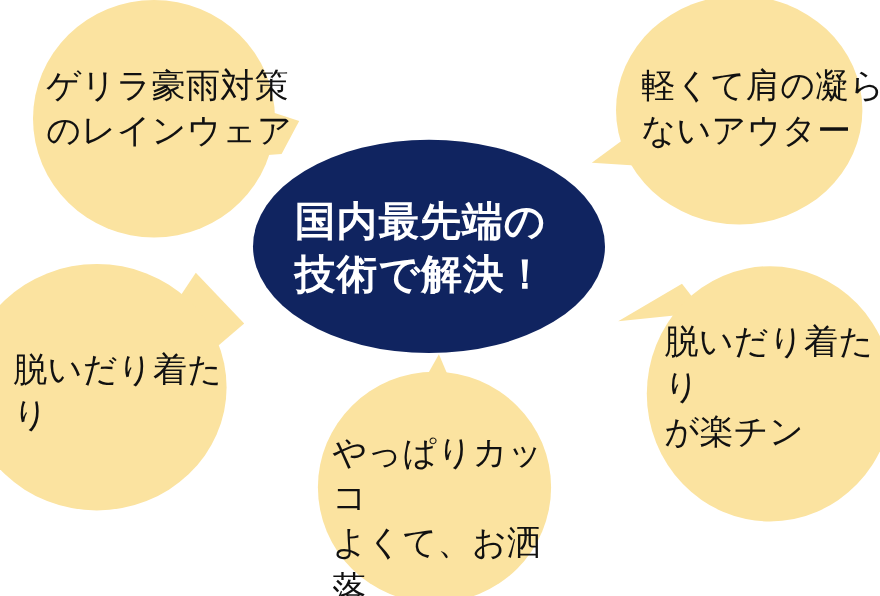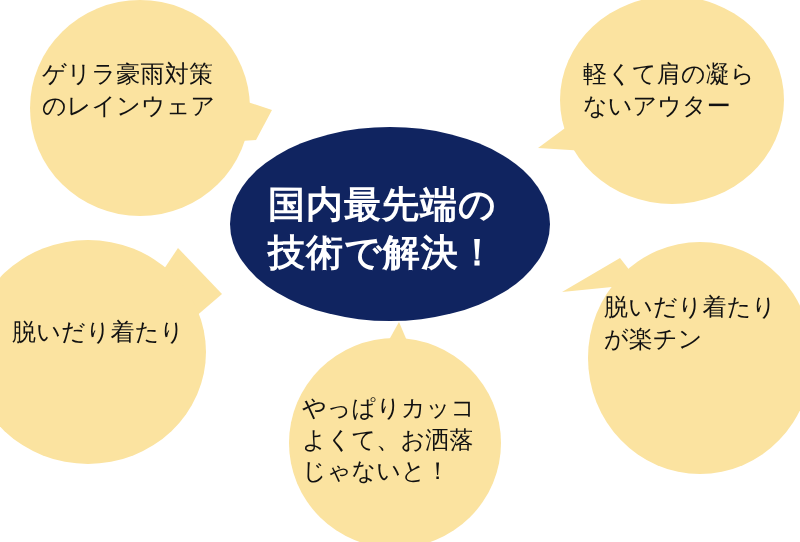--- a/index.html
+++ b/index.html
@@ -23,30 +23,30 @@
     left: 0;
     top: 0;
     width: 800px;
     height: 542px;
     display: block;
   }
   .bubble-text {
     position: absolute;
     color: #111111;
     font-family: "Liberation Sans", "DejaVu Sans", sans-serif;
-    font-size: 24px;
+    font-size: 31px;
     line-height: 1.32;
     letter-spacing: 0.2px;
     white-space: pre-line;
     pointer-events: none;
   }
   .center-text {
     position: absolute;
     color: #ffffff;
-    font-family: Liberation Sans, sans-serif;
+    font-family: Liberation Mono, monospace;
     font-weight: 700;
     font-size: 37px;
     line-height: 1.30;
     letter-spacing: 1px;
     white-space: pre-line;
     text-align: left;
     pointer-events: none;
   }
   
   #text-topleft   { left: 42px;  top: 58px;  width: 230px; }

